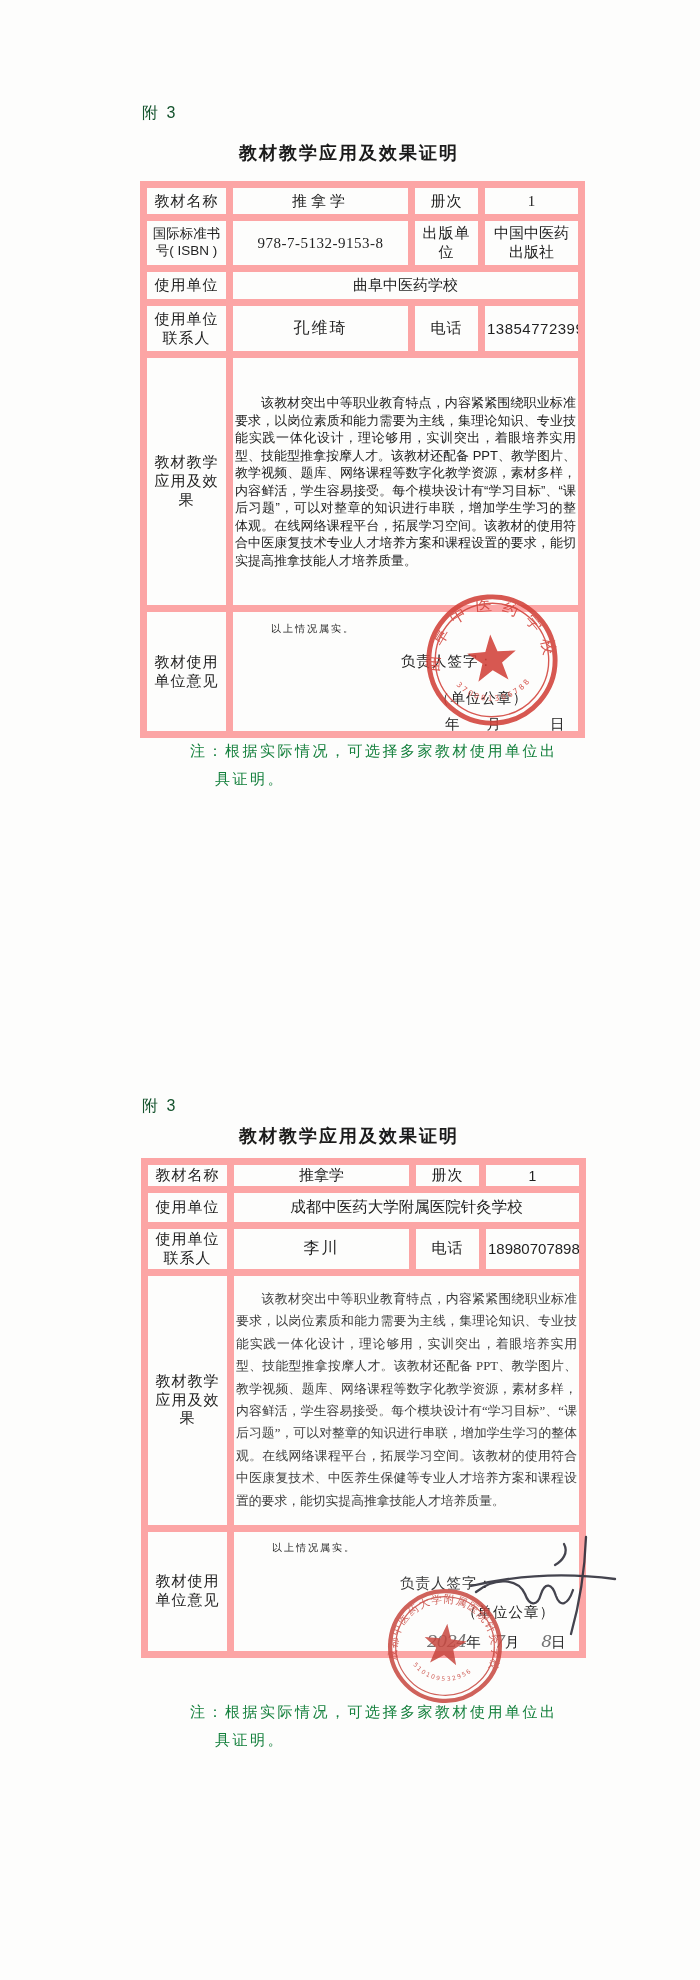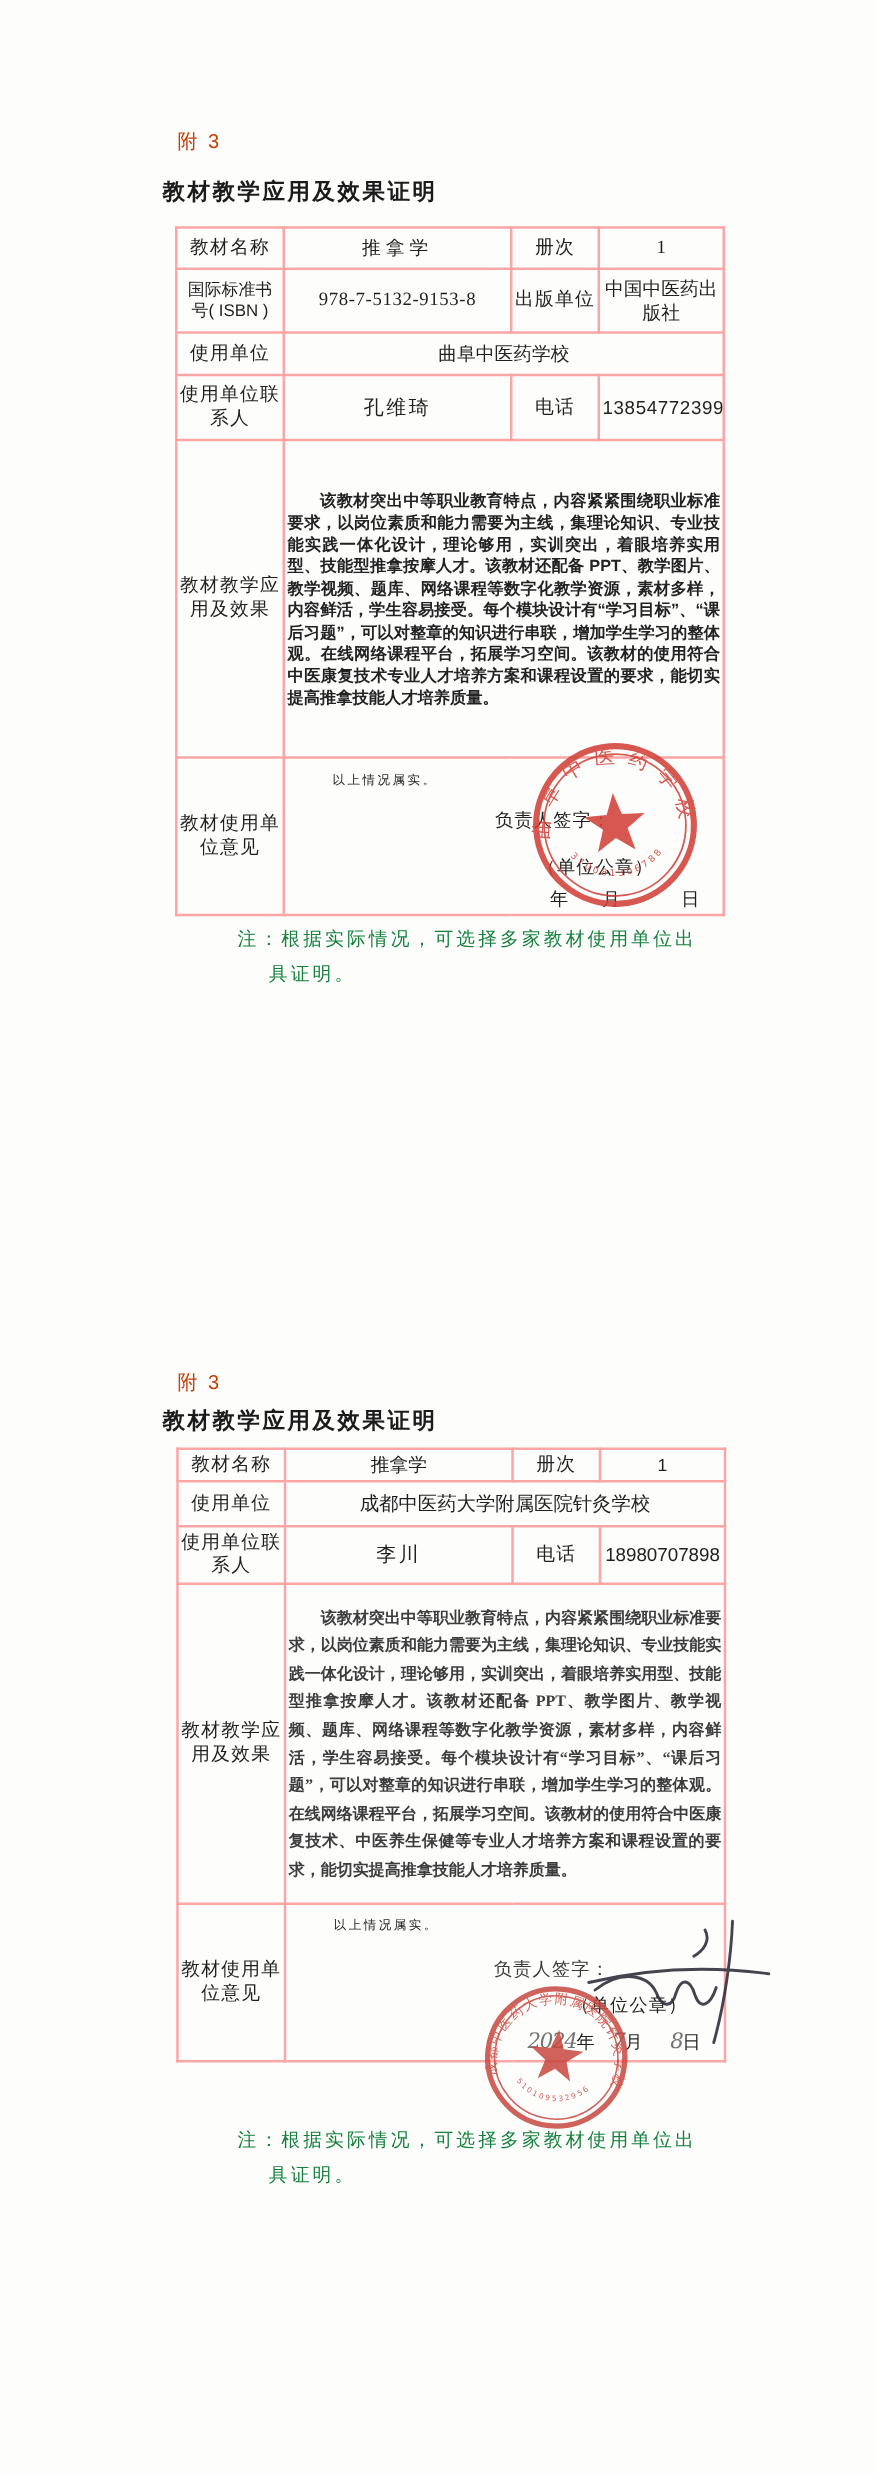--- a/index.html
+++ b/index.html
@@ -2,31 +2,31 @@
 <html><head>
 <meta charset="utf-8">
 <style>
   html,body{margin:0;padding:0;}
   body{
     position:relative;width:700px;height:1980px;
     background:#fdfdfc;
     font-family:"Liberation Sans","DejaVu Sans",sans-serif;
     color:#1f1f1f;overflow:hidden;
   }
-  .attach{position:absolute;font-size:16px;color:#c2410c;letter-spacing:2px;}
-  .doc-title{position:absolute;width:438px;text-align:left;font-size:18px;font-weight:bold;letter-spacing:2px;color:#1b1b1b;}
+  .attach{position:absolute;font-size:16px;color:#14532d;letter-spacing:2px;}
+  .doc-title{position:absolute;width:438px;text-align:center;font-size:18px;font-weight:bold;letter-spacing:2px;color:#1b1b1b;}
   table.doc{position:absolute;border-collapse:collapse;table-layout:fixed;width:438px;}
-  table.doc td{border:2px solid #fca5a5;text-align:center;vertical-align:middle;padding:1px 2px;font-size:15px;color:#1f1f1f;overflow:hidden;}
+  table.doc td{border:7px solid #fca5a5;text-align:center;vertical-align:middle;padding:1px 2px;font-size:15px;color:#1f1f1f;overflow:hidden;}
   td.lab{font-size:15px;letter-spacing:1px;line-height:1.25;}
   td.lab.small{font-size:13.5px;letter-spacing:0;}
   .kai{font-size:15px;letter-spacing:4px;}
   .ser{font-family:"Liberation Serif","DejaVu Serif",serif;}
   td.phone1{font-family:Liberation Sans, sans-serif;font-size:13px;letter-spacing:0.5px;}
   td.isbn1{font-family:"Liberation Serif","DejaVu Serif",serif;font-size:14.5px;text-align:left;padding-left:8px;letter-spacing:0.5px;}
-  td.para{vertical-align:top;text-align:left;padding:5px 7px 0 7px;font-weight:bold;}
+  td.para{vertical-align:top;text-align:left;padding:5px 7px 0 7px;}
   .ptext{font-size:13px;line-height:17.5px;text-align:justify;text-indent:2em;color:#222;}
   #t2 .ptext{font-family:"Liberation Serif","DejaVu Serif",serif;font-size:12.8px;line-height:22.4px;color:#3c3c3c;}
   td.opinion{position:relative;vertical-align:top;text-align:left;}
   .op-item{position:absolute;white-space:nowrap;}
   .statement{font-size:10px;letter-spacing:2px;}
   .signline{font-size:14.5px;letter-spacing:1px;}
   .sealnote{font-size:14.5px;letter-spacing:1px;}
   .dateline{font-size:14.5px;letter-spacing:1px;}
   .dateline .gap{display:inline-block;width:26px;}
   .hand{font-family:"DejaVu Serif","Liberation Serif",serif;font-style:italic;color:#737373;font-size:17px;letter-spacing:-1px;}

